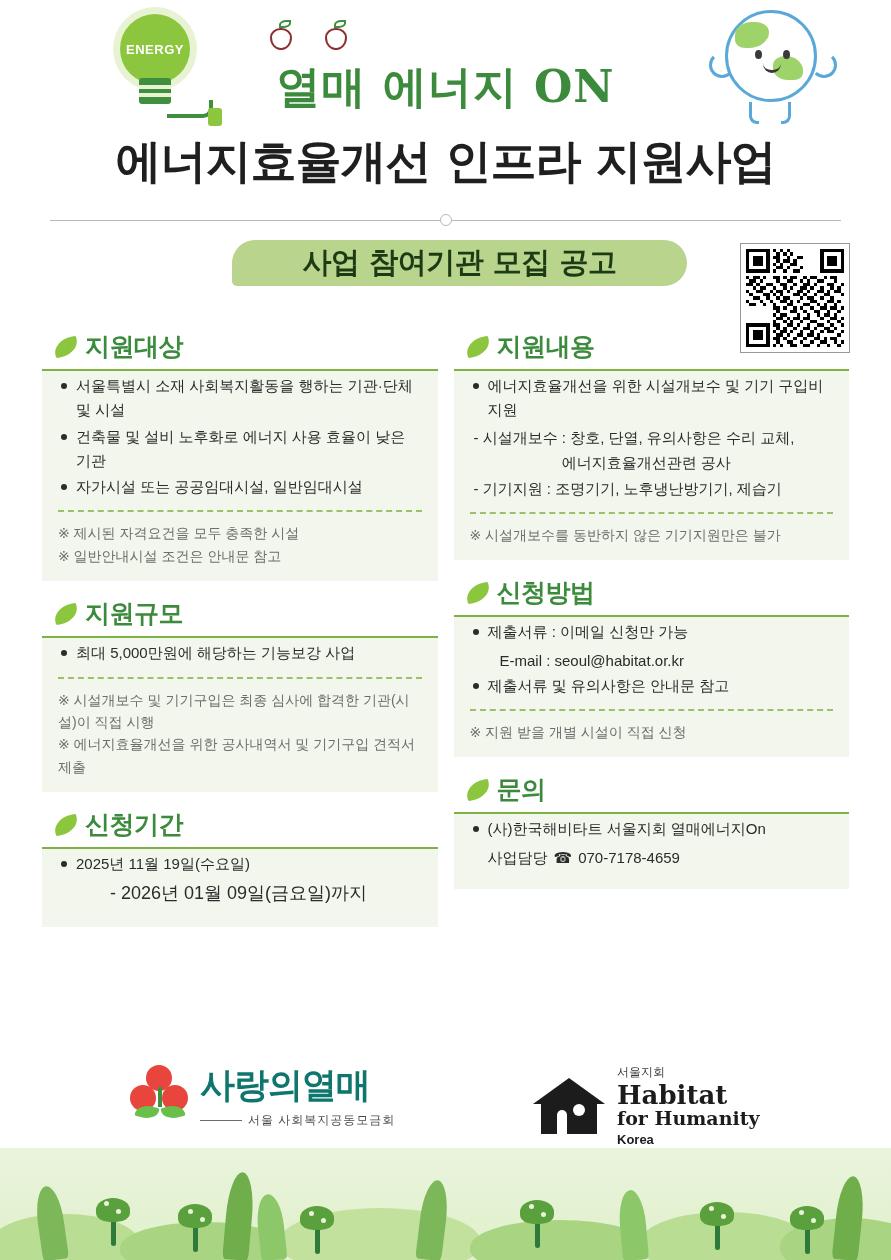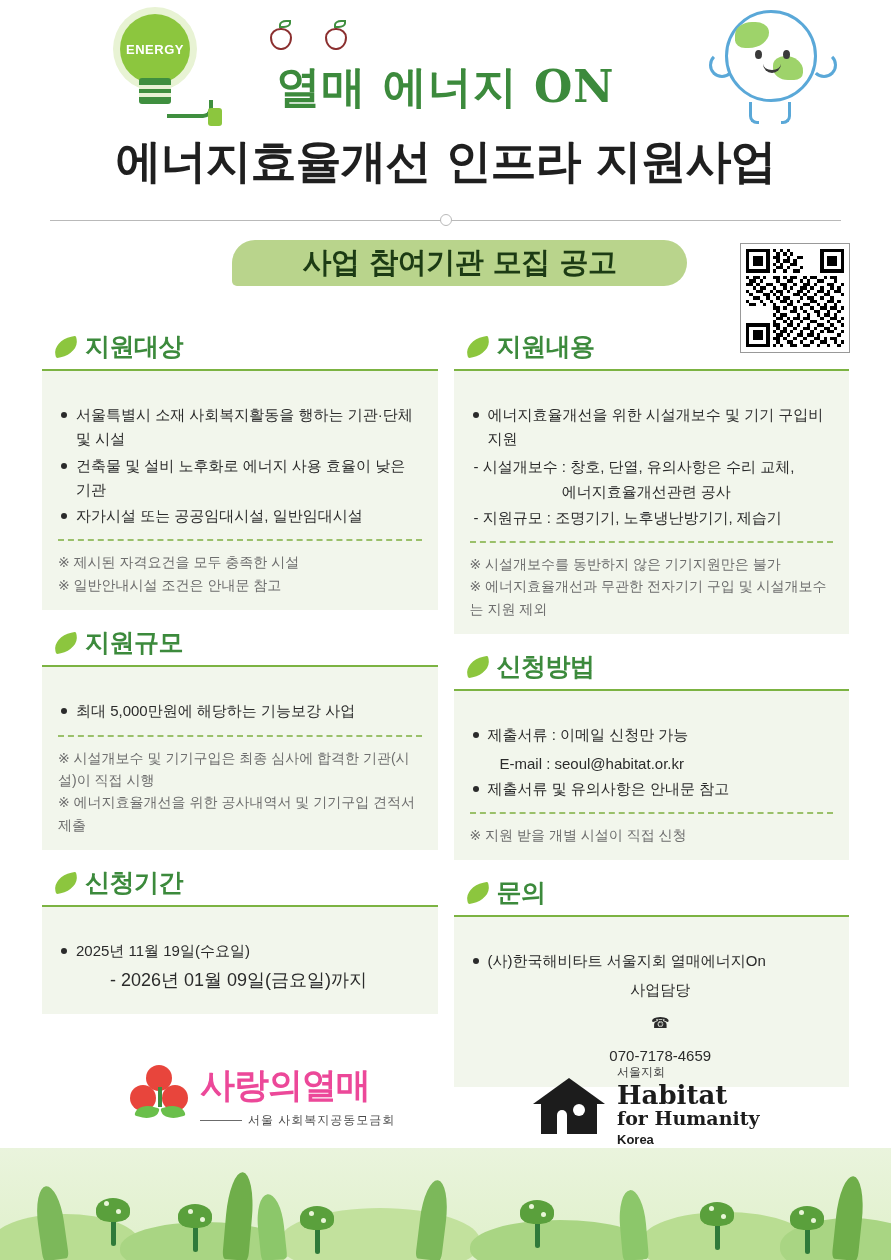--- a/index.html
+++ b/index.html
@@ -210,21 +210,21 @@
     flex: 0 0 auto;
   }
   .sec-title {
     font-family: "DejaVu Serif", "Liberation Serif", serif;
     font-size: 25px; font-weight: bold; color: #3c8a3c;
     letter-spacing: -.5px;
   }
   .sec-body {
     background: #f2f6ec;
     border-top: 2px solid #7cb342;
-    padding: 32px 16px 14px 16px;
+    padding: 3px 16px 14px 16px;
   }
   ul.bullets { margin: 0; padding: 0; list-style: none; }
   ul.bullets li {
     position: relative;
     padding-left: 18px;
     font-size: 15px;
     line-height: 1.62;
     color: #2b2b2b;
     margin-bottom: 2px;
   }
@@ -264,21 +264,21 @@
   .fruit-mark .stem {
     position:absolute; left:28px; top:22px; width:4px; height:20px; background:#3f8f3f;
   }
   .fruit-mark .lf {
     position:absolute; width:22px; height:14px; background:#6abf4b; border-radius: 80% 10% 80% 10%;
   }
   .fruit-mark .lf1 { left: 6px; top: 40px; transform: rotate(18deg); }
   .fruit-mark .lf2 { left: 32px; top: 40px; transform: rotate(-18deg) scaleX(-1); }
   .logo-left-text .t1 {
     font-family: "DejaVu Serif", "Liberation Serif", serif;
-    font-size: 35px; font-weight: bold; color: #ec4899; letter-spacing: -1px;
+    font-size: 35px; font-weight: bold; color: #0f766e; letter-spacing: -1px;
   }
   .logo-left-text .t2 {
     font-size: 12px; color: #4a4a4a; letter-spacing: 1px; margin-top: 3px;
     display:flex; align-items:center; gap:6px;
   }
   .logo-left-text .t2:before{
     content:""; display:block; width:42px; height:1px; background:#6b6b6b;
   }
   .logo-right {
     position: absolute; left: 533px; top: 2px;
@@ -650,24 +650,23 @@
       <div class="sec-head">
         <div class="leaf-icon"></div>
         <div class="sec-title">지원내용</div>
       </div>
       <div class="sec-body">
         <ul class="bullets">
           <li>에너지효율개선을 위한 시설개보수 및 기기 구입비 지원</li>
         </ul>
         <div style="font-size:15px; line-height:1.7; padding-left:4px;">- 시설개보수 : 창호, 단열, 유의사항은 수리 교체,</div>
         <div style="font-size:15px; line-height:1.7; text-align:center; padding-right:10px;">에너지효율개선관련 공사</div>
-        <div style="font-size:15px; line-height:1.7; padding-left:4px;">- 지원규모 : 조명기기, 노후냉난방기기, 제습기</div>
+        <div style="font-size:15px; line-height:1.7; padding-left:4px;">- 기기지원 : 조명기기, 노후냉난방기기, 제습기</div>
         <div class="dash-sep"></div>
         <div class="note">※ 시설개보수를 동반하지 않은 기기지원만은 불가</div>
-        <div class="note">※ 에너지효율개선과 무관한 전자기기 구입 및 시설개보수는 지원 제외</div>
       </div>
     </div>
 
     <div class="sec">
       <div class="sec-head">
         <div class="leaf-icon"></div>
         <div class="sec-title">신청방법</div>
       </div>
       <div class="sec-body">
         <ul class="bullets">
@@ -684,21 +683,21 @@
 
     <div class="sec">
       <div class="sec-head">
         <div class="leaf-icon"></div>
         <div class="sec-title">문의</div>
       </div>
       <div class="sec-body" style="padding-bottom:18px;">
         <ul class="bullets">
           <li>(사)한국해비타트 서울지회 열매에너지On</li>
         </ul>
-        <div style="padding-left:18px; font-size:15px; line-height:1.8; display:flex; align-items:center; gap:6px;flex-direction:column;">
+        <div style="padding-left:18px; font-size:15px; line-height:1.8; display:flex; align-items:center; gap:6px;">
           <span>사업담당</span>
           <span>☎</span>
           <span>070-7178-4659</span>
         </div>
       </div>
     </div>
 
   </div>
 </div>
 

